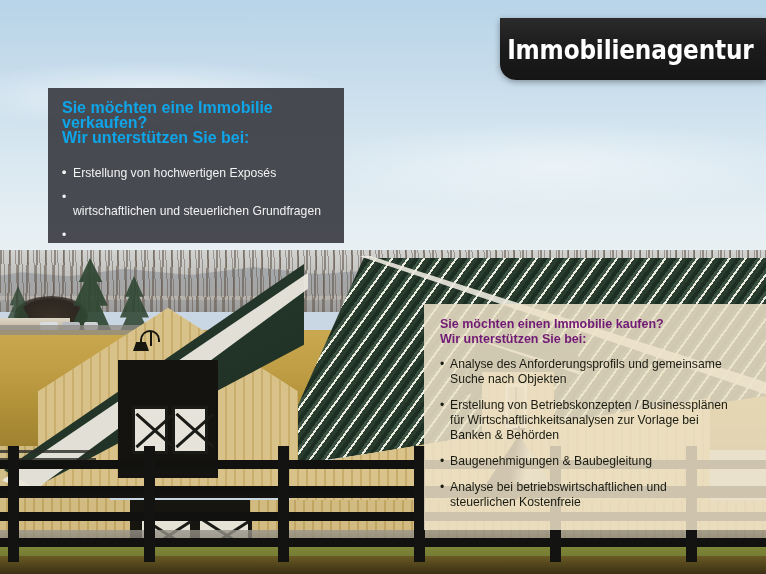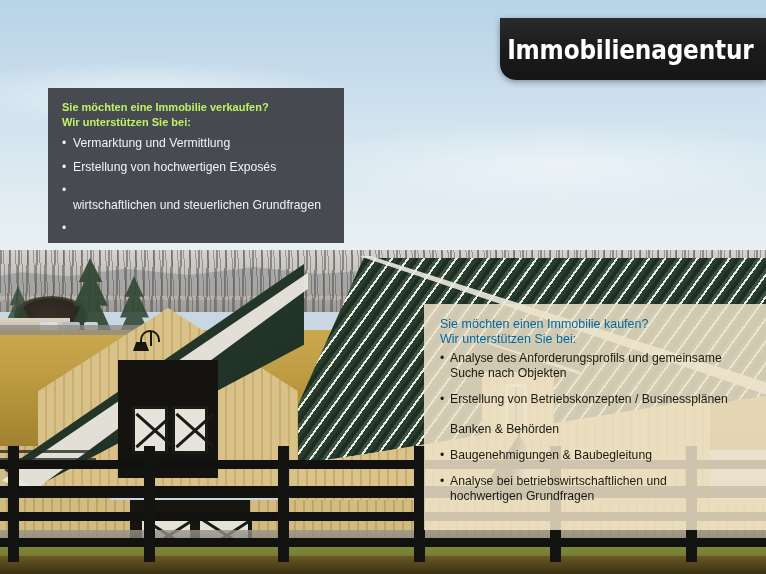--- a/index.html
+++ b/index.html
@@ -304,41 +304,41 @@
     white-space:nowrap;
   }
 
   
   .panel-left{
     position:absolute; left:48px; top:88px; width:296px; height:155px;
     background:rgba(60,61,69,.93);
     padding:12px 14px 10px 14px;
   }
   .panel-left .headline{
-    color:#bef264; font-size:11px; font-weight:bold; line-height:15px;
-    margin-bottom:6px;
+    color:#0ea5e9; font-size:16px; font-weight:bold; line-height:15px;
+    margin-bottom:21px;
   }
   .panel-left ul{ list-style:none; }
   .panel-left li{
     color:#f2f2f2; font-size:12.2px; line-height:14.6px;
     margin-bottom:9px; padding-left:11px; position:relative;
   }
   .panel-left li .bul{
     position:absolute; left:0; top:0; color:#f2f2f2;
   }
 
   
   .panel-right{
     position:absolute; left:424px; top:304px; width:342px; height:226px;
     background:rgba(238,226,200,.86);
     padding:13px 14px 10px 16px;
   }
   .panel-right .headline{
-    color:#0369a1; font-size:12.5px; font-weight:normal; line-height:15px;
-    margin-bottom:4px;
+    color:#701a75; font-size:12.5px; font-weight:bold; line-height:15px;
+    margin-bottom:10px;
   }
   .panel-right ul{ list-style:none; }
   .panel-right li{
     color:#1a1b12; font-size:12.2px; line-height:15px;
     margin-bottom:11px; padding-left:10px; position:relative;
   }
   .panel-right li .bul{
     position:absolute; left:0; top:0; color:#1a1b12;
   }
 </style>
@@ -458,21 +458,20 @@
   </div>
 
   <div class="panel-left">
     <div class="headline">
       <div>Sie möchten eine Immobilie verkaufen?</div>
       <div>Wir unterstützen Sie bei:</div>
     </div>
     <ul>
       <li>
         <span class="bul">•</span>
-        <span>Vermarktung und Vermittlung</span>
       </li>
       <li>
         <span class="bul">•</span>
         <span>Erstellung von hochwertigen Exposés</span>
       </li>
       <li>
         <span class="bul">•</span>
         <br>
         <span>wirtschaftlichen und steuerlichen Grundfragen</span>
       </li>
@@ -489,28 +488,28 @@
     </div>
     <ul>
       <li>
         <span class="bul">•</span>
         <span>Analyse des Anforderungsprofils und gemeinsame</span><br>
         <span>Suche nach Objekten</span>
       </li>
       <li>
         <span class="bul">•</span>
         <span>Erstellung von Betriebskonzepten / Businessplänen</span><br>
-        <br>
+        <span>für Wirtschaftlichkeitsanalysen zur Vorlage bei</span><br>
         <span>Banken &amp; Behörden</span>
       </li>
       <li>
         <span class="bul">•</span>
         <span>Baugenehmigungen &amp; Baubegleitung</span>
       </li>
       <li>
         <span class="bul">•</span>
         <span>Analyse bei betriebswirtschaftlichen und</span><br>
-        <span>hochwertigen Grundfragen</span>
+        <span>steuerlichen Kostenfreie</span>
       </li>
     </ul>
   </div>
 
 </div>
 
 </body></html>

